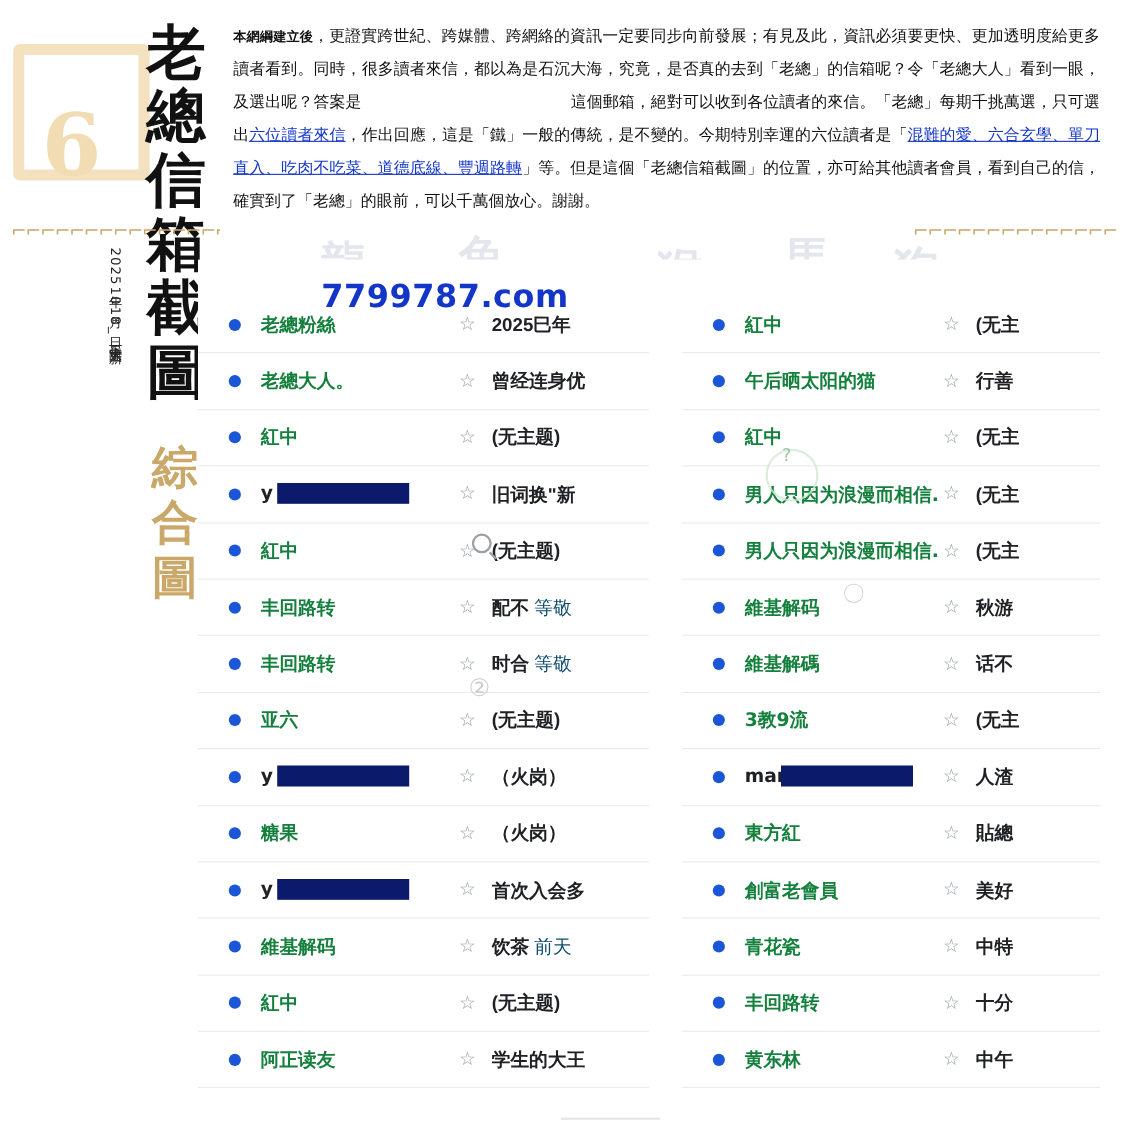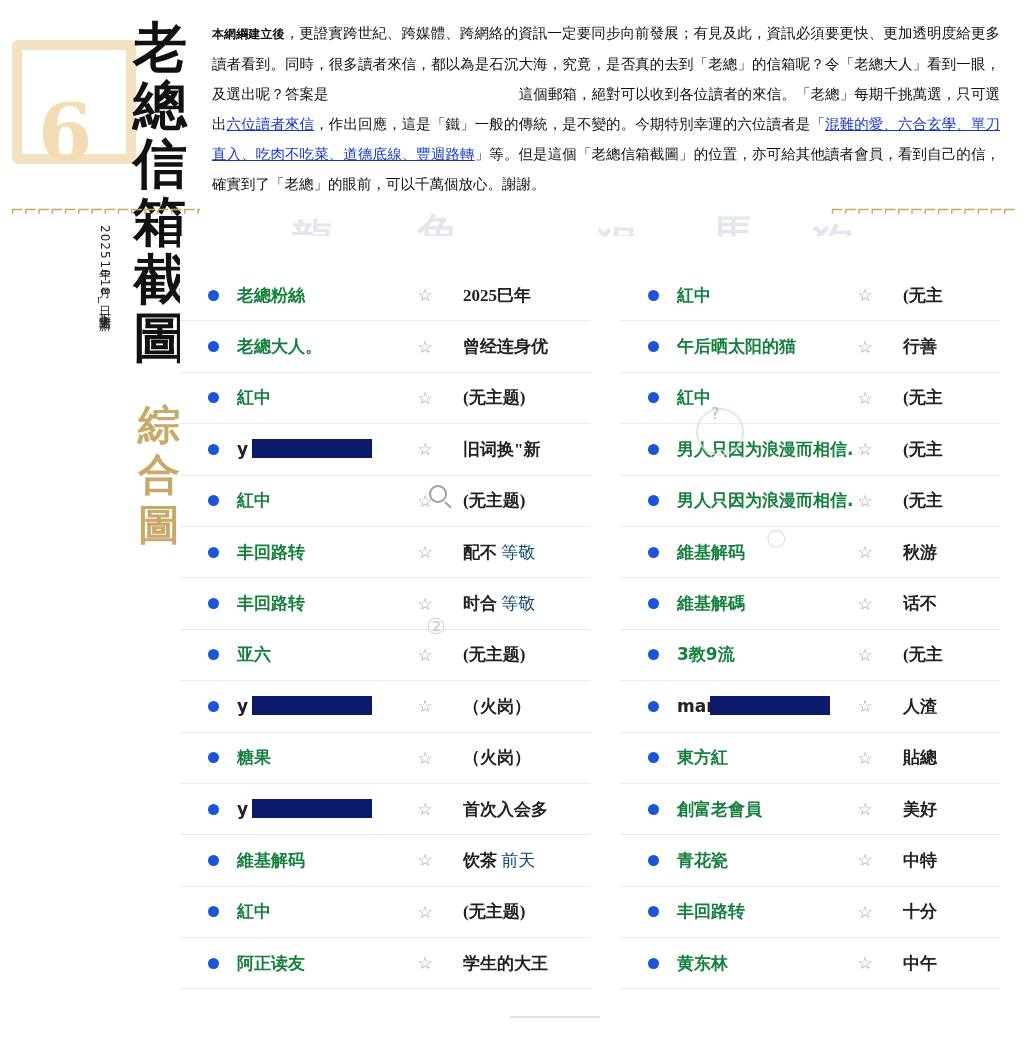--- a/index.html
+++ b/index.html
@@ -108,22 +108,22 @@
     position:relative;color:#202124;
   }
   .redact-bar{
     position:absolute;left:10px;top:-9px;width:120px;height:28px;
     background:#0b1a6b;
   }
   .star{
     flex:none;width:24px;font-size:17px;color:#9aa0a6;text-align:center;
   }
   .subject{
-    margin-left:26px;
-    font-family:Liberation Serif, serif;
+    margin-left:10px;
+    font-family:Liberation Sans, sans-serif;
     font-size:17px;color:#202124;font-weight:bold;
     white-space:nowrap;overflow:hidden;
   }
   .subject .snip{color:#0c4a6e;font-weight:normal;}
 
   
   .artifact{position:absolute;color:#c8ccd4;font-size:22px;user-select:none;}
   .ring{
     position:absolute;border:2px solid #cfead2;border-radius:50%;
     width:44px;height:44px;opacity:.8;
@@ -173,20 +173,23 @@
 <div id="zodiac-layer">
     <div class="zodiac" style="left: 292px; top: 212px;">龍</div>
     <div class="zodiac" style="left: 417px; top: 206px;">兔</div>
     <div class="zodiac" style="left: 597px; top: 218px;">猴</div>
     <div class="zodiac" style="left: 712px; top: 208px;">馬</div>
     <div class="zodiac" style="left: 812px; top: 216px;">狗</div>
   </div>
 
 <div class="shot">
 
+  <div class="watermark-url">
+    <span>7799787</span><span class="dom">.com</span>
+  </div>
 
   <div class="col colL" id="col-left">
       <div class="row">
         <div class="dot"></div>
         <div class="sender">老總粉絲</div>
         <div class="star">☆</div>
         <div class="subject">2025巳年</div>
       </div>
       <div class="row">
         <div class="dot"></div>

